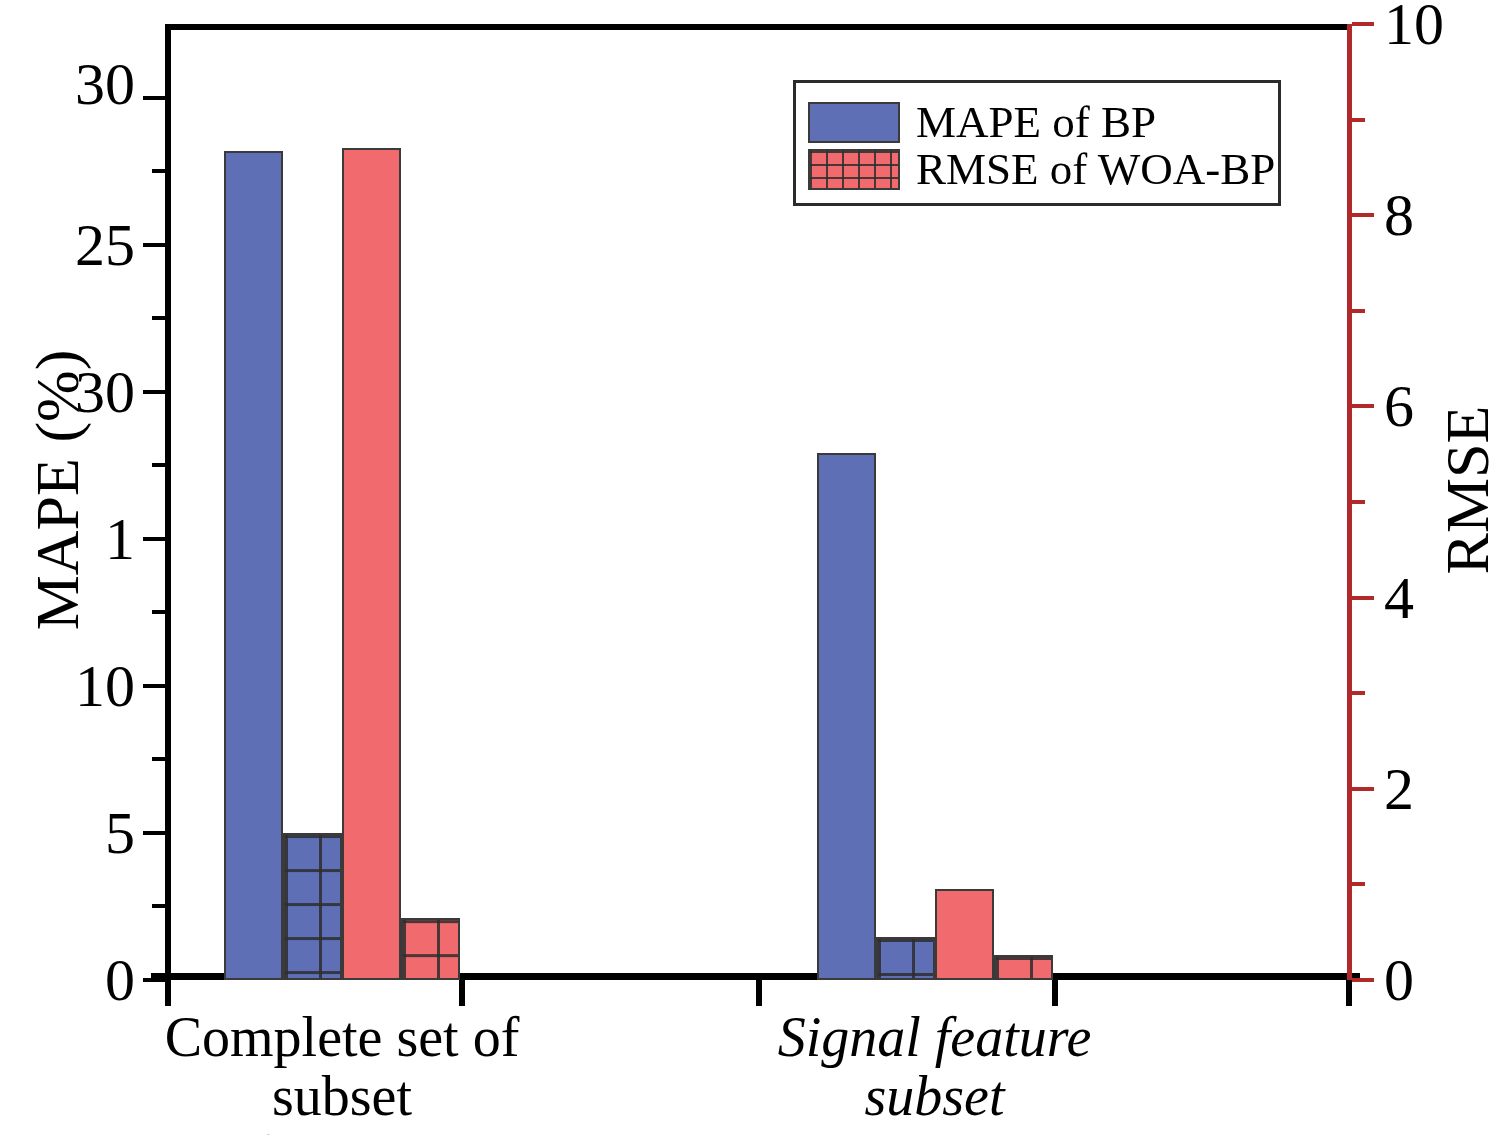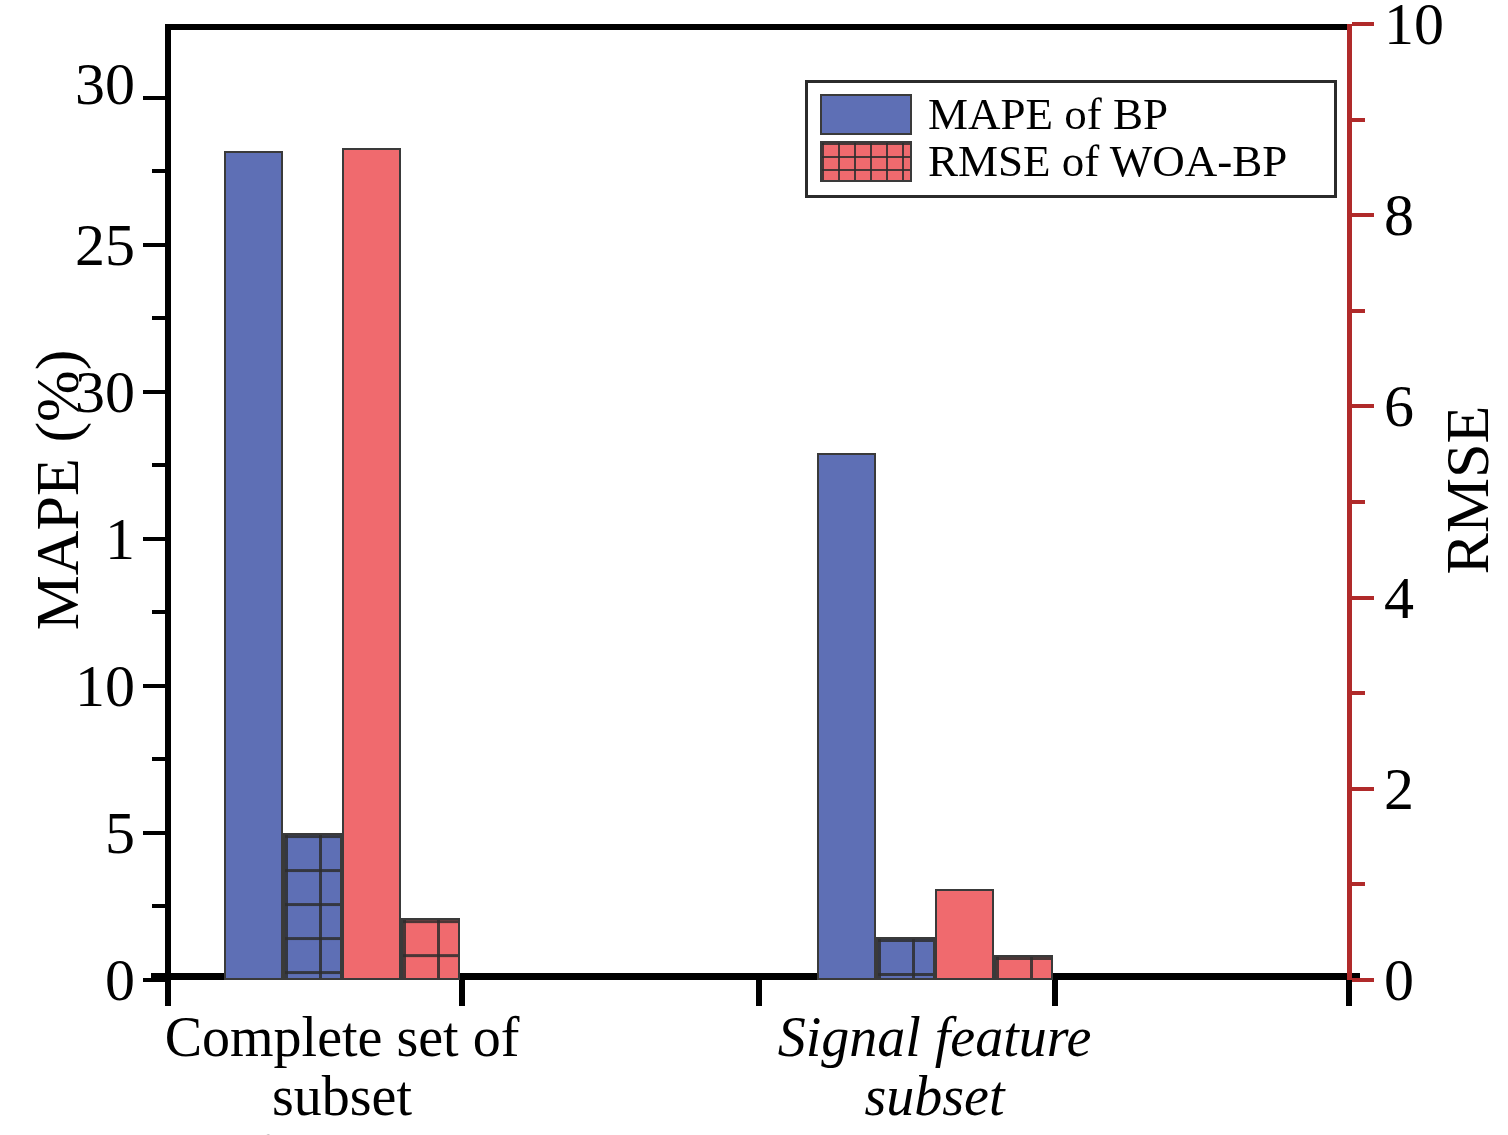--- a/index.html
+++ b/index.html
@@ -140,26 +140,25 @@
     font-size: 56px;
     line-height: 1.06;
     color: #000;
   }
 
   
   #legend {
     position: absolute;
     left: 793px;
     top: 80px;
-    width: 532px;
+    width: 488px;
     box-sizing: border-box;
     background: #ffffff;
     border: 3px solid #2b2b2b;
-    padding: 8px 10px 10px 12px;
-    margin-left: 12px;
+    padding: 16px 10px 10px 12px;
   }
   .legend-row {
     display: flex;
     align-items: center;
     height: 47px;
   }
   .legend-swatch {
     position: relative;
     width: 92px;
     height: 41px;

